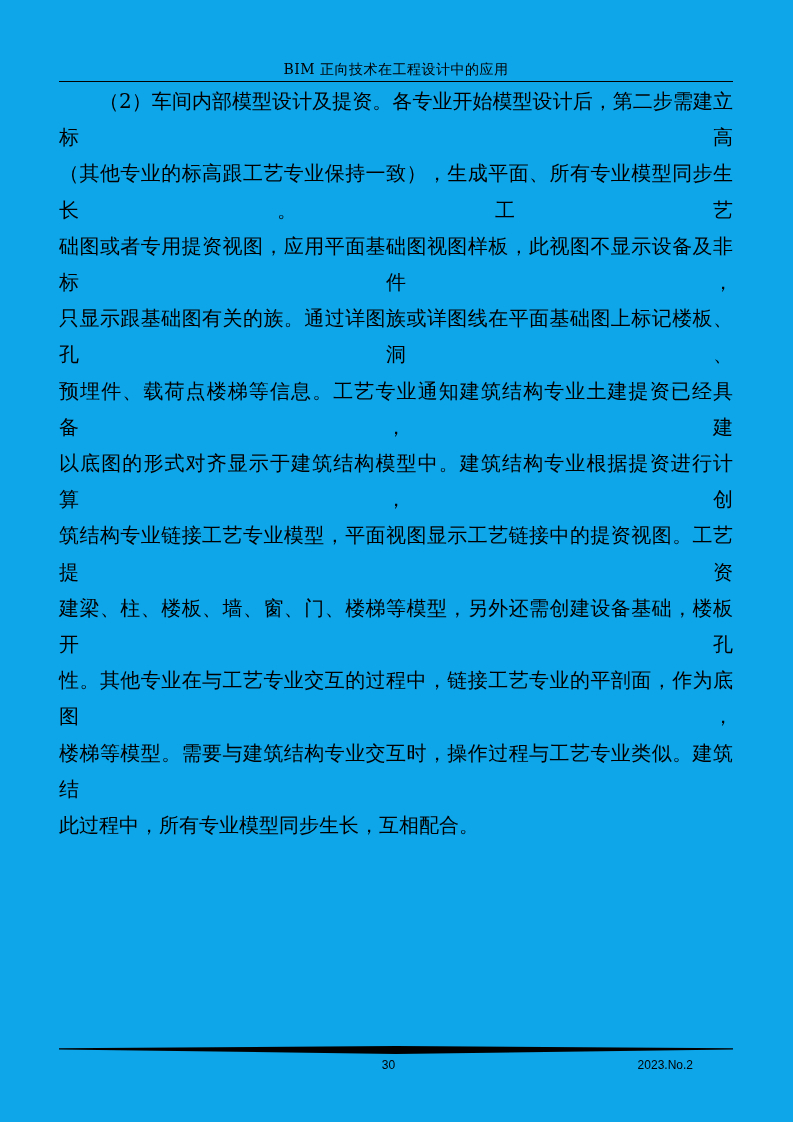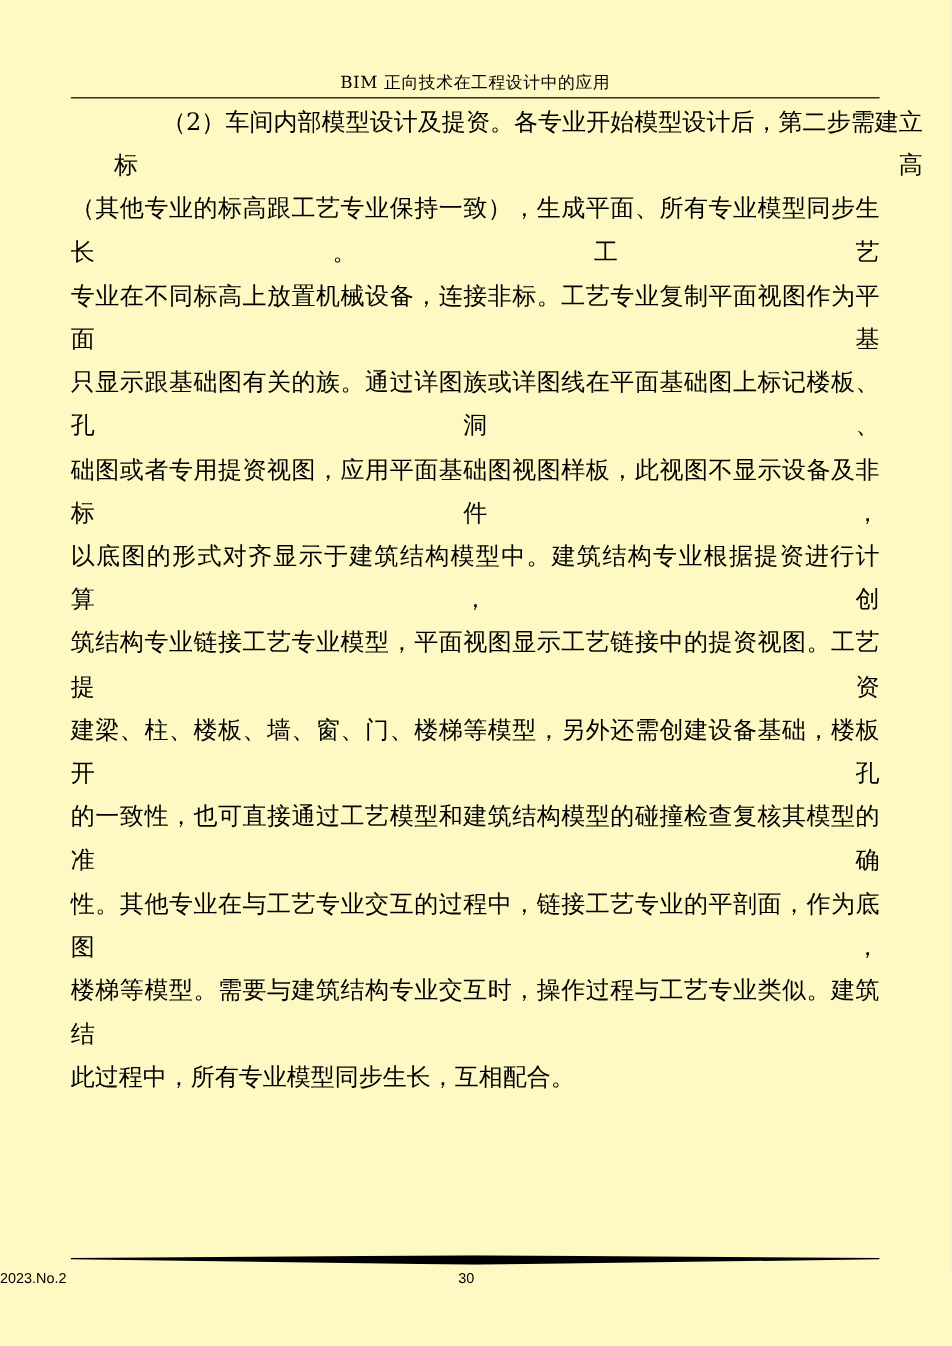--- a/index.html
+++ b/index.html
@@ -1,21 +1,21 @@
 <!DOCTYPE html>
 <html><head>
 <meta charset="utf-8">
 <style>
   * { margin: 0; padding: 0; box-sizing: border-box; }
   html, body { background: #e8e8e8; }
   .page {
     position: relative;
     width: 793px;
     height: 1122px;
-    background: #fef9c3;
+    background: #0ea5e9;
     margin: 0 auto;
     overflow: hidden;
     font-family: "DejaVu Serif", "Liberation Serif", serif;
     color: #000000;
   }
   .running-head {
     position: absolute;
     top: 61px;
     left: 59px;
     width: 674px;
@@ -43,21 +43,21 @@
     text-align: justify;
     text-justify: inter-character;
   }
   .line {
     width: 100%;
     text-align: justify;
     text-align-last: left;
     white-space: normal;
   }
   .line.fill { text-align-last: justify; }
-  .line.first { text-indent: 2em; margin-left: 36px; }
+  .line.first { text-indent: 2em; }
   .foot-rule {
     position: absolute;
     top: 1046px;
     left: 59px;
     width: 674px;
     height: 8px;
   }
   .foot-rule svg { display: block; width: 100%; height: 100%; }
   .page-number {
     position: absolute;
@@ -68,45 +68,45 @@
     font-family: "Liberation Sans", "DejaVu Sans", sans-serif;
     font-size: 12px;
     line-height: 14px;
     color: #000000;
   }
   .issue-label {
     position: absolute;
     top: 1058px;
     left: 0;
     width: 693px;
+    text-align: right;
     font-family: "Liberation Sans", "DejaVu Sans", sans-serif;
     font-size: 12px;
     line-height: 14px;
     color: #000000;
   }
 </style>
 </head>
 <body>
 
 <div class="page">
 
   <div class="running-head">BIM 正向技术在工程设计中的应用</div>
 
   <div class="head-rule"></div>
 
   <div class="doc-body">
       <div class="line first fill">（2）车间内部模型设计及提资。各专业开始模型设计后，第二步需建立标高</div>
       <div class="line fill">（其他专业的标高跟工艺专业保持一致），生成平面、所有专业模型同步生长。工艺</div>
-      <div class="line fill">专业在不同标高上放置机械设备，连接非标。工艺专业复制平面视图作为平面基</div>
+      <div class="line fill">础图或者专用提资视图，应用平面基础图视图样板，此视图不显示设备及非标件，</div>
       <div class="line fill">只显示跟基础图有关的族。通过详图族或详图线在平面基础图上标记楼板、孔洞、</div>
-      <div class="line fill">础图或者专用提资视图，应用平面基础图视图样板，此视图不显示设备及非标件，</div>
+      <div class="line fill">预埋件、载荷点楼梯等信息。工艺专业通知建筑结构专业土建提资已经具备，建</div>
       <div class="line fill">以底图的形式对齐显示于建筑结构模型中。建筑结构专业根据提资进行计算，创</div>
       <div class="line fill">筑结构专业链接工艺专业模型，平面视图显示工艺链接中的提资视图。工艺提资</div>
       <div class="line fill">建梁、柱、楼板、墙、窗、门、楼梯等模型，另外还需创建设备基础，楼板开孔</div>
-      <div class="line fill">的一致性，也可直接通过工艺模型和建筑结构模型的碰撞检查复核其模型的准确</div>
       <div class="line fill">性。其他专业在与工艺专业交互的过程中，链接工艺专业的平剖面，作为底图，</div>
       <div class="line fill">楼梯等模型。需要与建筑结构专业交互时，操作过程与工艺专业类似。建筑结</div>
       <div class="line">此过程中，所有专业模型同步生长，互相配合。</div>
     </div>
 
   <div class="foot-rule">
     <svg viewBox="0 0 674 8" preserveAspectRatio="none">
       <polygon points="0,2.3 337,0 674,2.3 674,3.4 337,8 0,3.4" fill="#000000"></polygon>
     </svg>
   </div>

